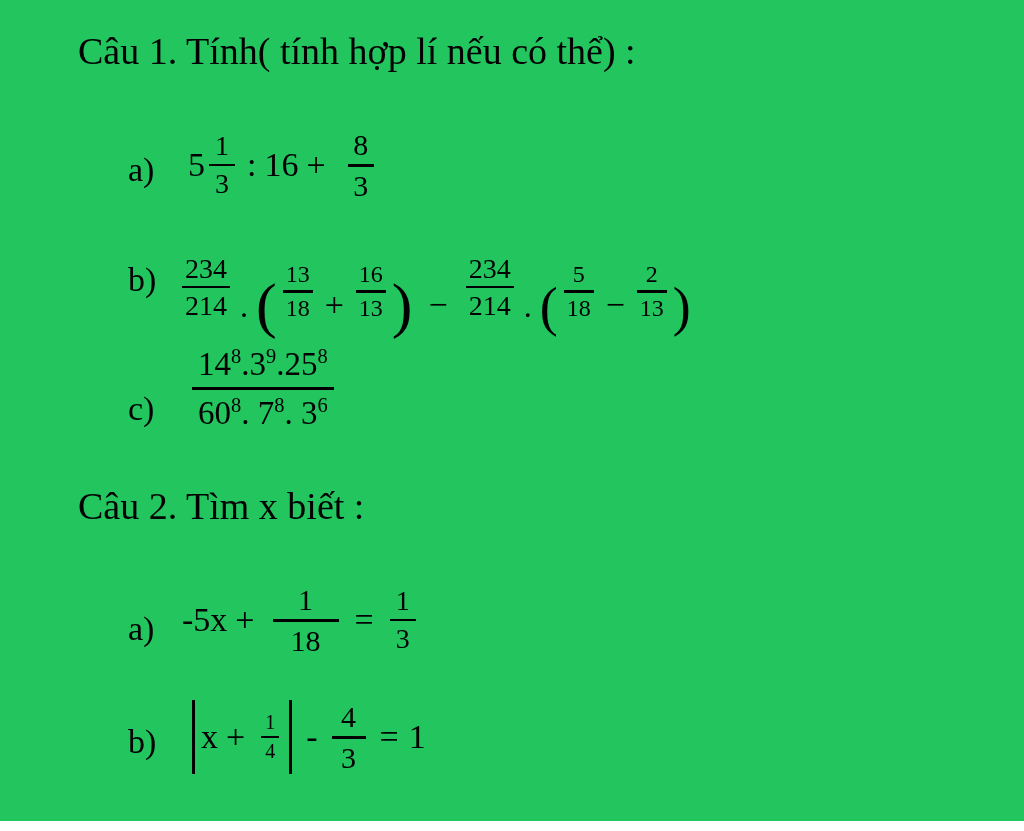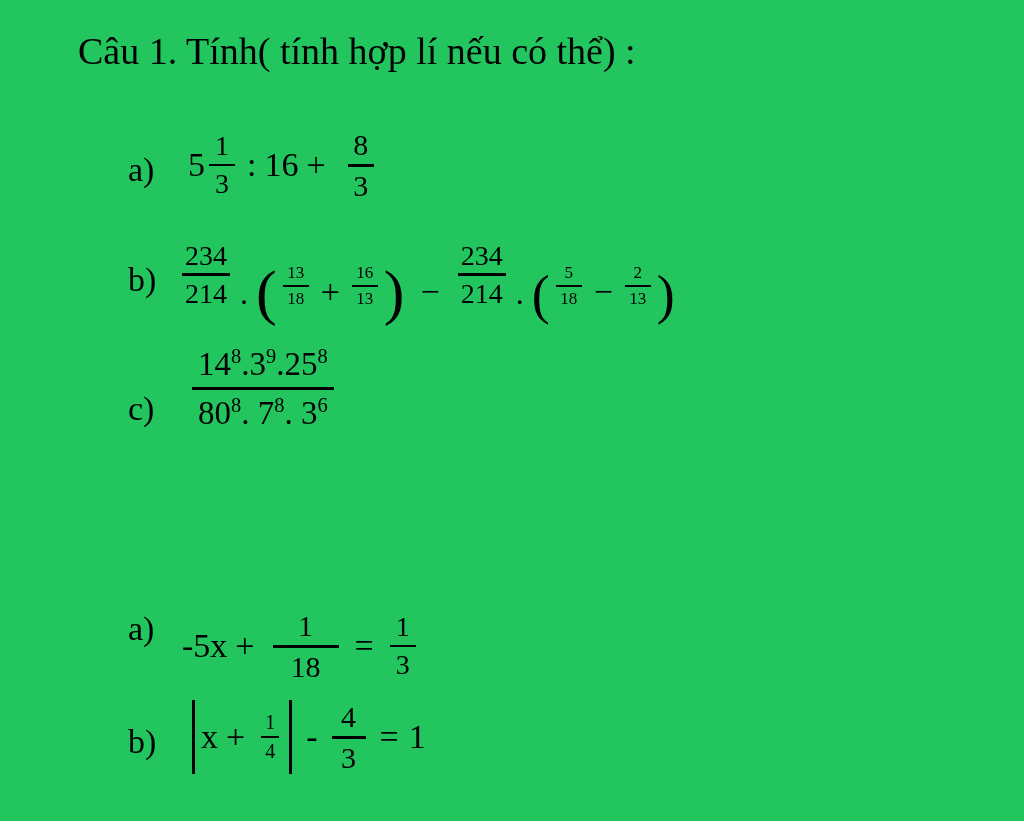--- a/index.html
+++ b/index.html
@@ -86,21 +86,21 @@
     display: block;
     width: 100%;
     min-width: 26px;
     height: 2.5px;
     background: #000;
     margin: 2px 0;
   }
   .frac.big { font-size: 30px; }
   .frac.big .bar { height: 3px; }
   .frac.med { font-size: 28px; }
-  .frac.sml { font-size: 17px; margin-top: 21px; }
+  .frac.sml { font-size: 24px; margin-top: 21px; }
   .frac.tiny { font-size: 20px; }
   .frac.tiny .bar { height: 2px; min-width: 18px; }
 
   
   .bigfrac {
     position: absolute;
     display: inline-flex;
     flex-direction: column;
     align-items: center;
     font-size: 33px;
@@ -213,28 +213,29 @@
   </div>
 
   <div class="itemlabel" style="left:128px; top:392px;">c)</div>
 
   <div class="bigfrac" style="left:192px; top:344px;">
     <span class="num">
       <span>14</span><sup class="exp">8</sup><span>.</span><span>3</span><sup class="exp">9</sup><span>.</span><span>25</span><sup class="exp">8</sup>
     </span>
     <span class="bar"></span>
     <span class="den">
-      <span>80</span><sup class="exp">8</sup><span>.</span>&nbsp;<span>7</span><sup class="exp">8</sup><span>.</span>&nbsp;<span>3</span><sup class="exp">6</sup>
-    </span>
-  </div>
-
+      <span>60</span><sup class="exp">8</sup><span>.</span>&nbsp;<span>7</span><sup class="exp">8</sup><span>.</span>&nbsp;<span>3</span><sup class="exp">6</sup>
+    </span>
+  </div>
+
+  <div class="heading" style="left:78px; top:487px;">Câu 2. Tìm x biết :</div>
 
   <div class="itemlabel" style="left:128px; top:612px;">a)</div>
 
-  <div class="row" style="left:182px; top:609px;">
+  <div class="row" style="left:182px; top:583px;">
     <span class="plain">-5x</span>
     <span class="op">+</span>
     <span class="frac big" style="margin-left:10px;">
       <span class="num">1</span>
       <span class="bar" style="min-width:66px;"></span>
       <span class="den">18</span>
     </span>
     <span class="op" style="padding:0 12px;">=</span>
     <span class="frac med">
       <span class="num">1</span>

